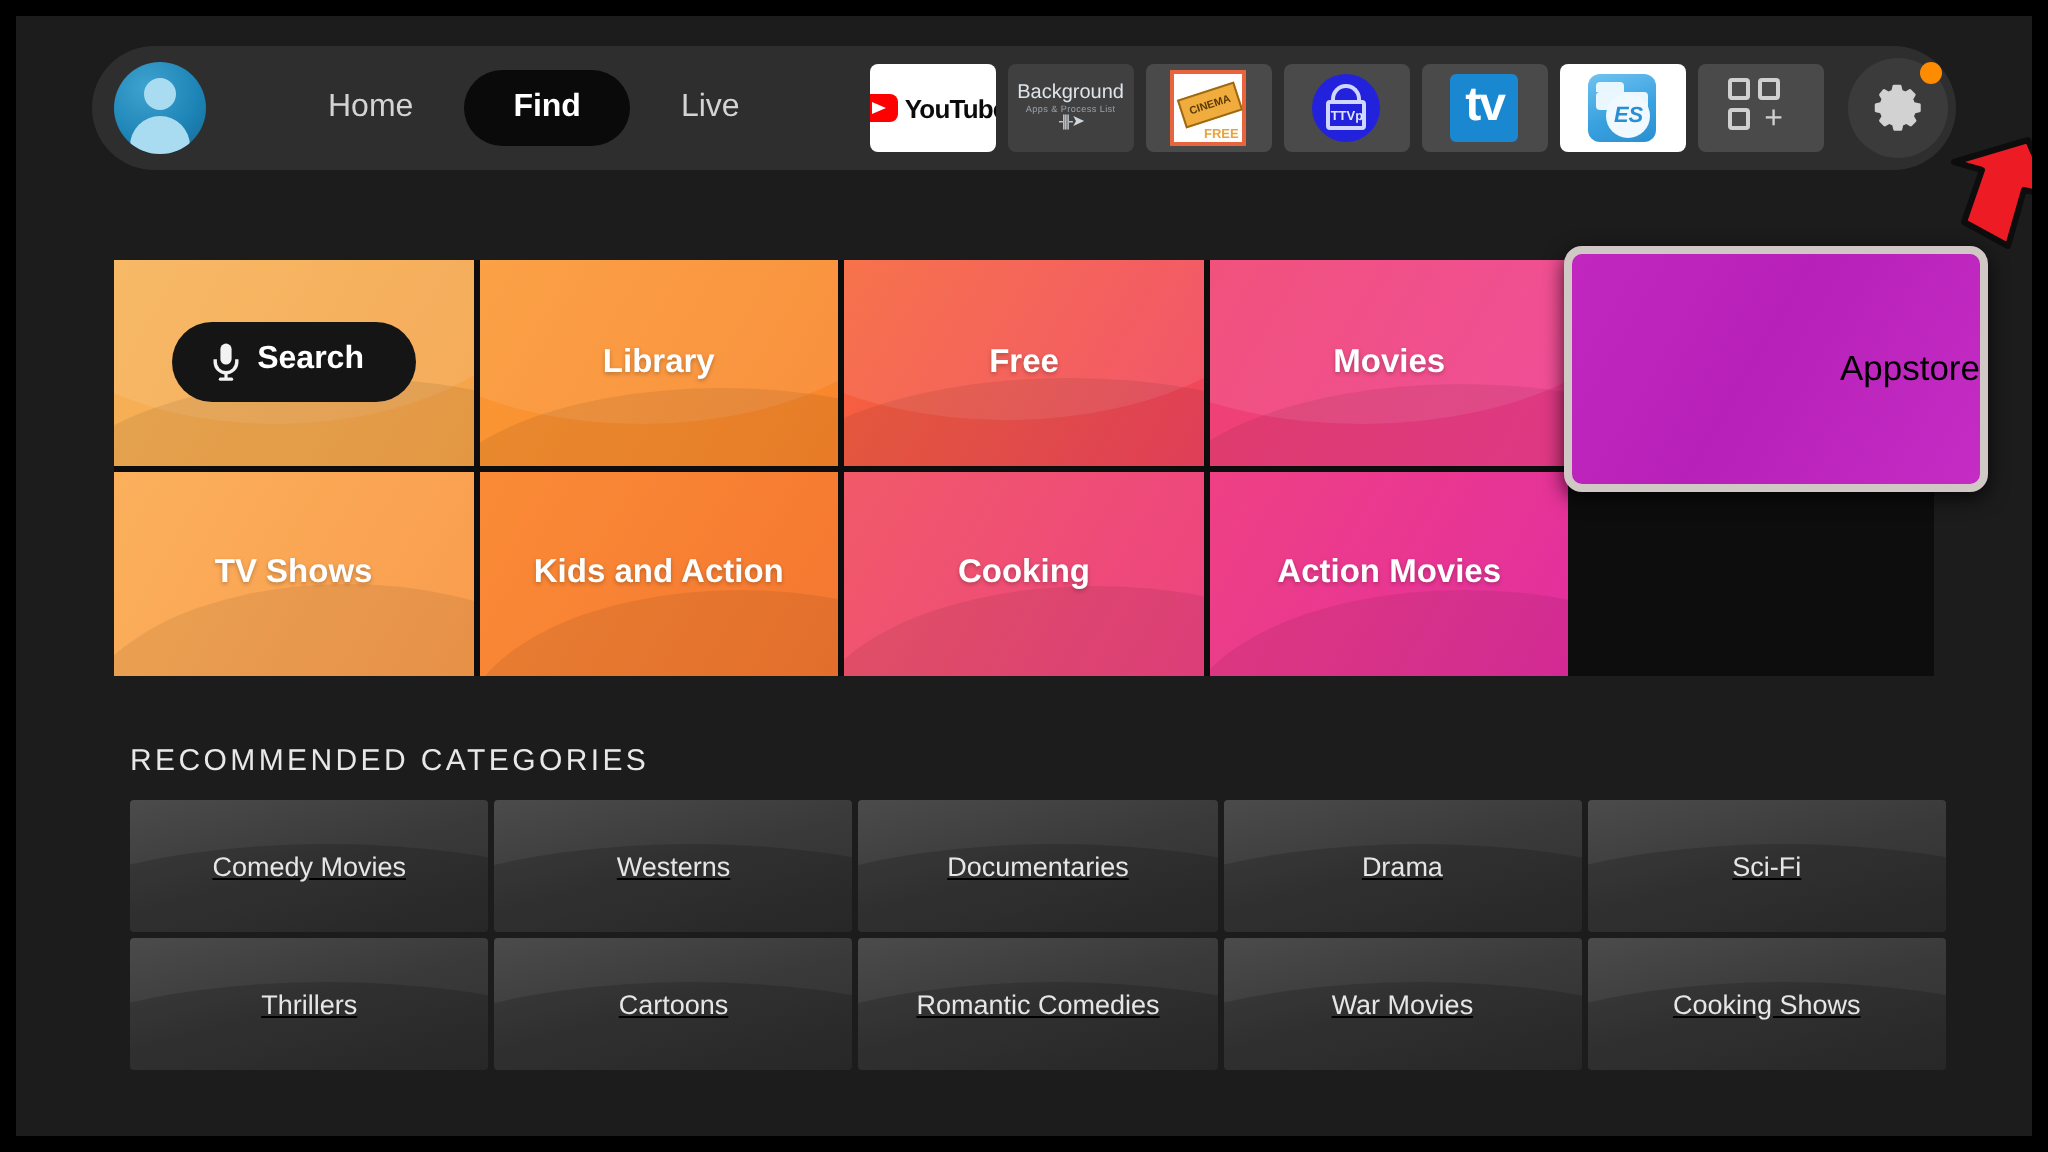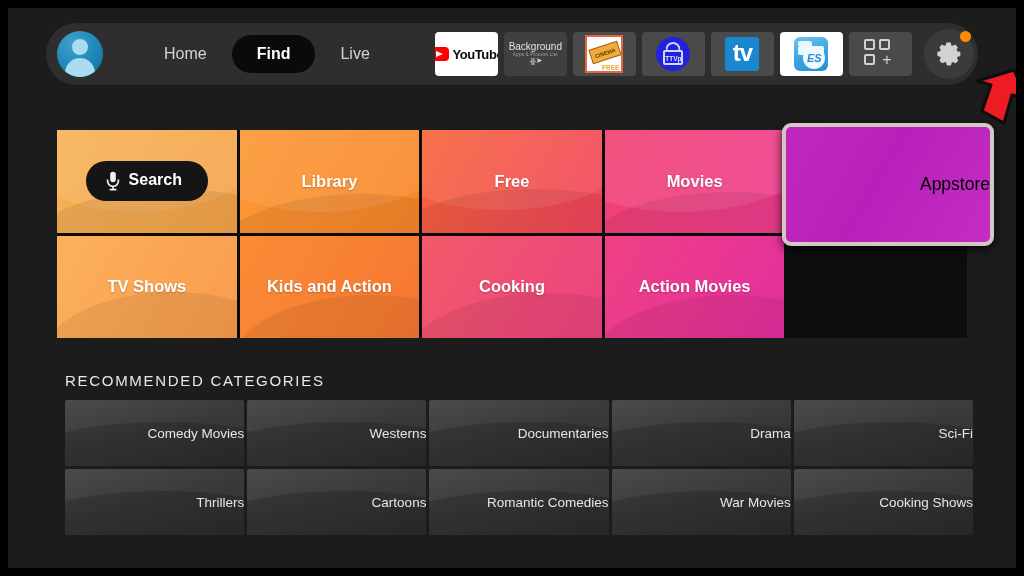--- a/index.html
+++ b/index.html
@@ -250,21 +250,21 @@
     width:908px; height:135px;
     display:grid;
     grid-template-columns: repeat(5, 1fr);
     grid-template-rows: 1fr 1fr;
     gap: 3px;
   }
   .rtile {
     position:relative; overflow:hidden;
     background: linear-gradient(165deg, #4b4b4b 0%, #3a3a3a 48%, #2f2f2f 100%);
     border-radius: 2px;
-    display:flex; align-items:center; justify-content:flex-end;
+    display:flex; align-items:center; justify-content:center;text-decoration:underline;
   }
   .rtile .rlabel {
     position:relative; z-index:3;
     color:#e6e6e6; font-size:13.5px;
   }
   .rtile .swoosh {
     position:absolute; z-index:1;
     left:-40%; top:34%; width:190%; height:170%;
     border-radius:50%;
     background: rgba(0,0,0,.16);

